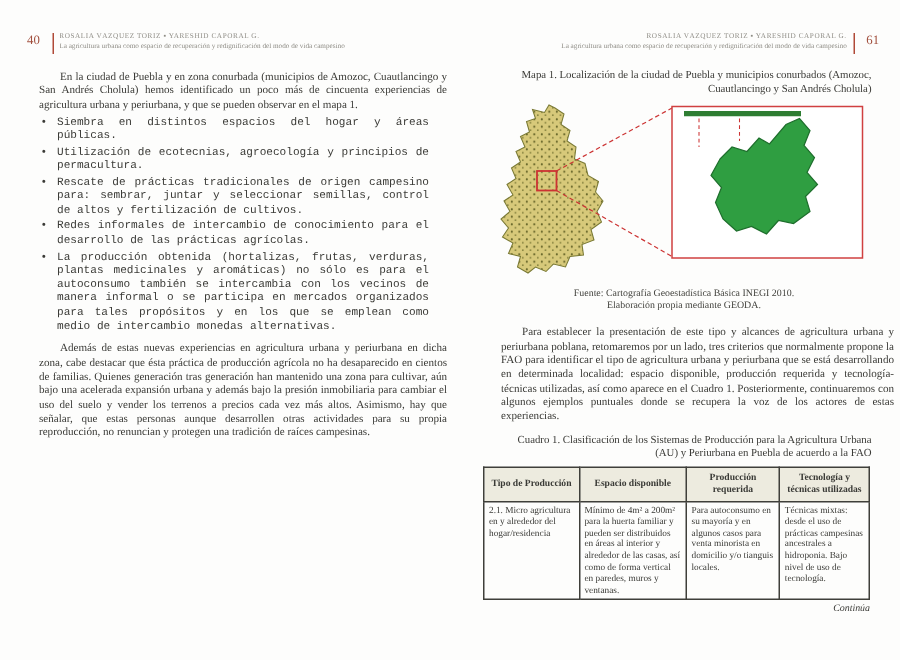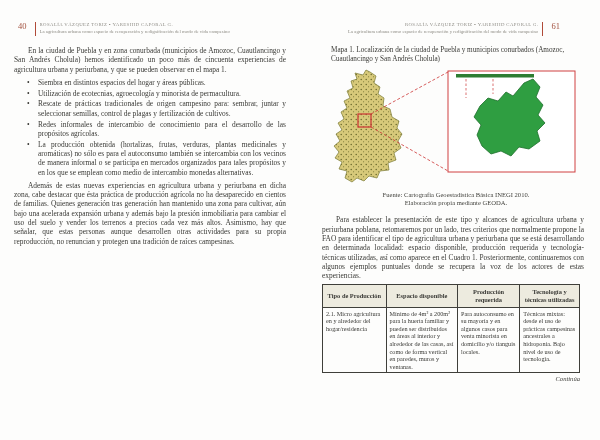--- a/index.html
+++ b/index.html
@@ -8,47 +8,47 @@
     font-family:"Liberation Serif", serif;color:#3a3a36;
     -webkit-font-smoothing:antialiased;
   }
   .spread{position:relative;width:600px;height:440px;background:#fdfdfc;}
   .page{position:absolute;top:0;height:440px;}
   .page.left{left:0;width:300px;padding:22px 0 0 14px;box-sizing:border-box;}
   .page.right{left:300px;width:300px;padding:22px 10px 0 22px;box-sizing:border-box;}
 
   
   .pagehead{display:flex;align-items:flex-start;margin-bottom:10px;}
-  .pagehead.rightside{justify-content:center;text-align:right;}
+  .pagehead.rightside{justify-content:flex-end;text-align:right;}
   .pnum{font-size:8.5px;color:#a2503e;line-height:9px;padding:0 4px;}
   .hrule{width:1px;background:#b04a38;height:14px;margin:0 4px;flex:0 0 1px;}
   .runhead{max-width:230px;}
   .runhead .ra{
     font-size:4.8px;letter-spacing:.4px;color:#8e8c85;
     text-transform:uppercase;line-height:6.5px;white-space:nowrap;overflow:hidden;
   }
   .runhead .rt{font-size:4.8px;color:#8e8c85;line-height:6.5px;white-space:nowrap;overflow:hidden;}
 
   
   p.body{
-    font-size:7.4px;line-height:9.3px;text-align:justify;margin:0 0 4px 0;
+    font-size:7.4px;line-height:9.3px;text-align:justify;margin:0 0 4px 12px;
     width:272px;
   }
   .page.right p.body{width:262px;}
   p.indent{text-indent:14px;}
-  ul.bullets{list-style:none;margin:1px 4px 4px 0;padding:0 0 0 24px;width:248px;}
+  ul.bullets{list-style:none;margin:1px 4px 4px 0;padding:0 0 0 24px;width:248px;font-family:Liberation Mono, monospace;}
   ul.bullets li{
     font-size:7.4px;line-height:9.3px;text-align:justify;position:relative;
     margin-bottom:1.5px;
   }
   ul.bullets li::before{content:"\2022";position:absolute;left:-11px;top:0;font-size:7.4px;}
 
   
   .figcap{
-    font-size:7.2px;line-height:9px;text-align:left;margin:2px auto 4px auto;width:250px;
+    font-size:7.2px;line-height:9px;text-align:right;margin:2px auto 4px auto;width:250px;
   }
   .mapfig{width:252px;margin:2px auto 0 auto;}
   .source{font-size:6.6px;line-height:8.2px;text-align:center;color:#44443f;margin:1px 0 8px 0;}
 
   
   table.fao{
     border-collapse:collapse;width:258px;margin:2px 0 0 0;
     font-size:6.2px;line-height:7.6px;
   }
   table.fao th{
@@ -72,23 +72,23 @@
       <div class="runhead">
         <div class="ra">ROSALÍA VÁZQUEZ TORIZ ▪ YARESHID CAPORAL G.</div>
         <div class="rt">La agricultura urbana como espacio de recuperación y redignificación del modo de vida campesino</div>
       </div>
     </div>
 
     <p class="body indent">En la ciudad de Puebla y en zona conurbada (municipios de Amozoc, Cuautlancingo y San Andrés Cholula) hemos identificado un poco más de cincuenta experiencias de agricultura urbana y periurbana, y que se pueden observar en el mapa 1.</p>
 
     <ul class="bullets">
       <li>Siembra en distintos espacios del hogar y áreas públicas.</li>
-      <li>Utilización de ecotecnias, agroecología y minorista de permacultura.</li>
-      <li>Rescate de prácticas tradicionales de origen campesino para: sembrar, juntar y seleccionar semillas, control de plagas y fertilización de cultivos.</li>
-      <li>Redes informales de intercambio de conocimiento para el desarrollo de las propósitos agrícolas.</li>
+      <li>Utilización de ecotecnias, agroecología y principios de permacultura.</li>
+      <li>Rescate de prácticas tradicionales de origen campesino para: sembrar, juntar y seleccionar semillas, control de altos y fertilización de cultivos.</li>
+      <li>Redes informales de intercambio de conocimiento para el desarrollo de las prácticas agrícolas.</li>
       <li>La producción obtenida (hortalizas, frutas, verduras, plantas medicinales y aromáticas) no sólo es para el autoconsumo también se intercambia con los vecinos de manera informal o se participa en mercados organizados para tales propósitos y en los que se emplean como medio de intercambio monedas alternativas.</li>
     </ul>
 
     <p class="body indent">Además de estas nuevas experiencias en agricultura urbana y periurbana en dicha zona, cabe destacar que ésta práctica de producción agrícola no ha desaparecido en cientos de familias. Quienes generación tras generación han mantenido una zona para cultivar, aún bajo una acelerada expansión urbana y además bajo la presión inmobiliaria para cambiar el uso del suelo y vender los terrenos a precios cada vez más altos. Asimismo, hay que señalar, que estas personas aunque desarrollen otras actividades para su propia reproducción, no renuncian y protegen una tradición de raíces campesinas.</p>
   </div>
 
   <div class="page right">
     <div class="pagehead rightside">
       <div class="runhead" style="text-align:right">
         <div class="ra">ROSALÍA VÁZQUEZ TORIZ ▪ YARESHID CAPORAL G.</div>
@@ -126,20 +126,21 @@
       </svg>
     </div>
 
     <div class="source">
       <div>Fuente: Cartografía Geoestadística Básica INEGI 2010.</div>
       <div>Elaboración propia mediante GEODA.</div>
     </div>
 
     <p class="body indent">Para establecer la presentación de este tipo y alcances de agricultura urbana y periurbana poblana, retomaremos por un lado, tres criterios que normalmente propone la FAO para identificar el tipo de agricultura urbana y periurbana que se está desarrollando en determinada localidad: espacio disponible, producción requerida y tecnología-técnicas utilizadas, así como aparece en el Cuadro 1. Posteriormente, continuaremos con algunos ejemplos puntuales donde se recupera la voz de los actores de estas experiencias.</p>
 
+    <div class="figcap" style="margin-top:8px;">Cuadro 1. Clasificación de los Sistemas de Producción para la Agricultura Urbana (AU) y Periurbana en Puebla de acuerdo a la FAO</div>
 
     <table class="fao">
       <thead>
         <tr>
           <th style="width:62px;">Tipo de Producción</th>
           <th style="width:74px;">Espacio disponible</th>
           <th style="width:62px;">Producción requerida</th>
           <th style="width:60px;">Tecnología y técnicas utilizadas</th>
         </tr>
       </thead>

